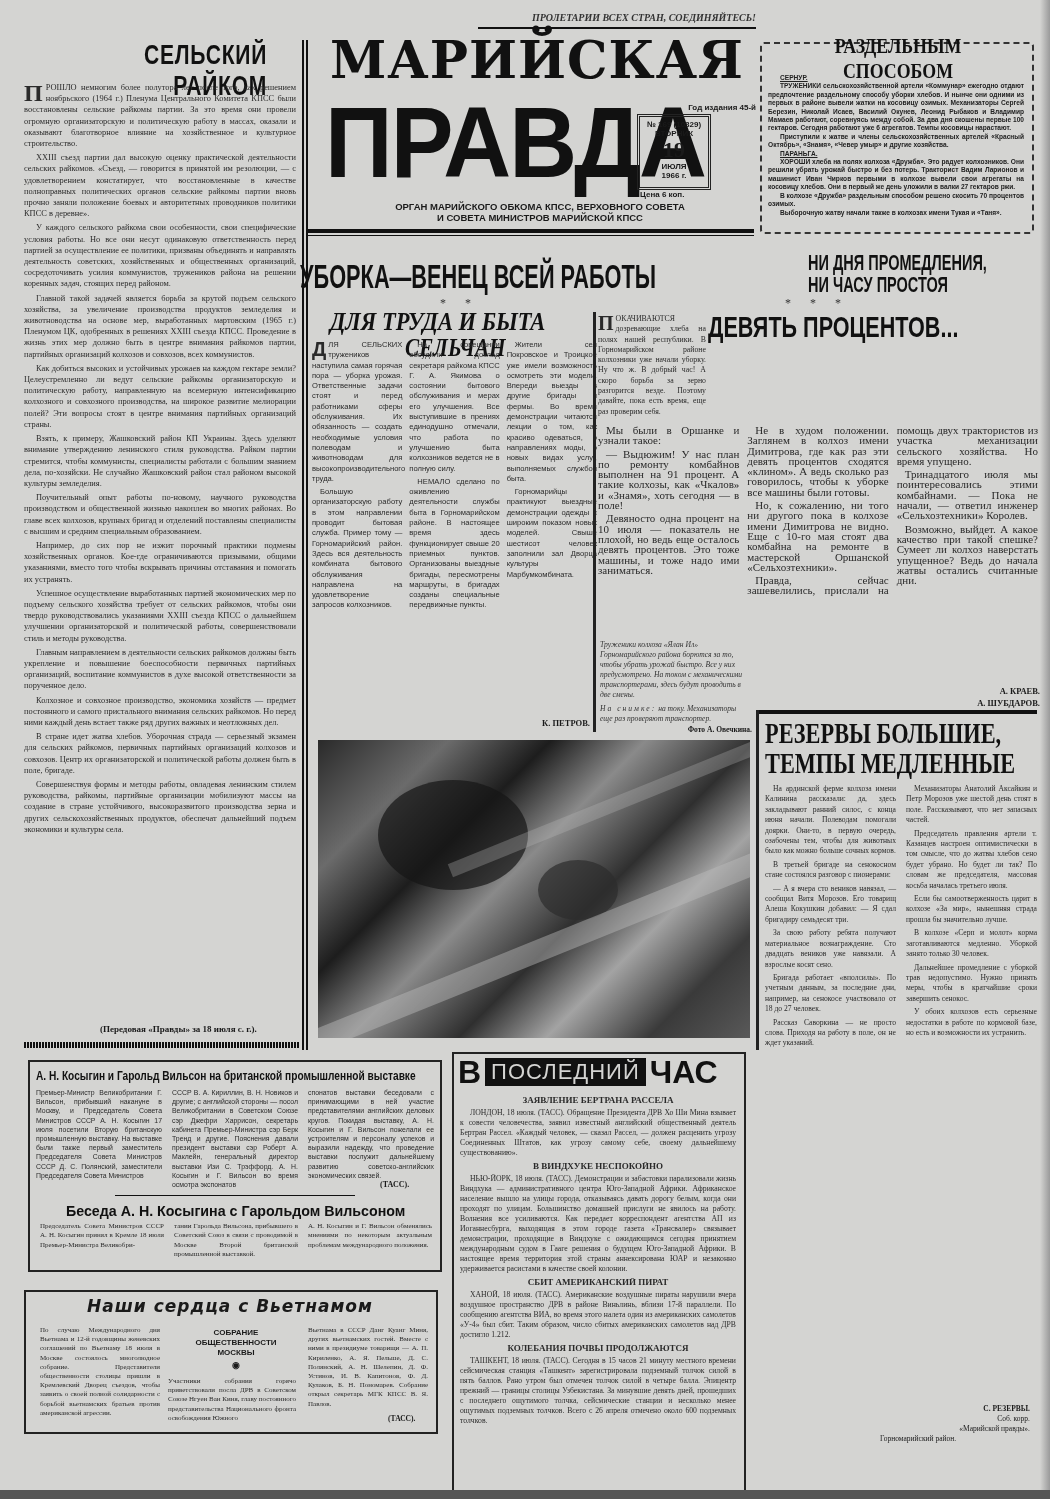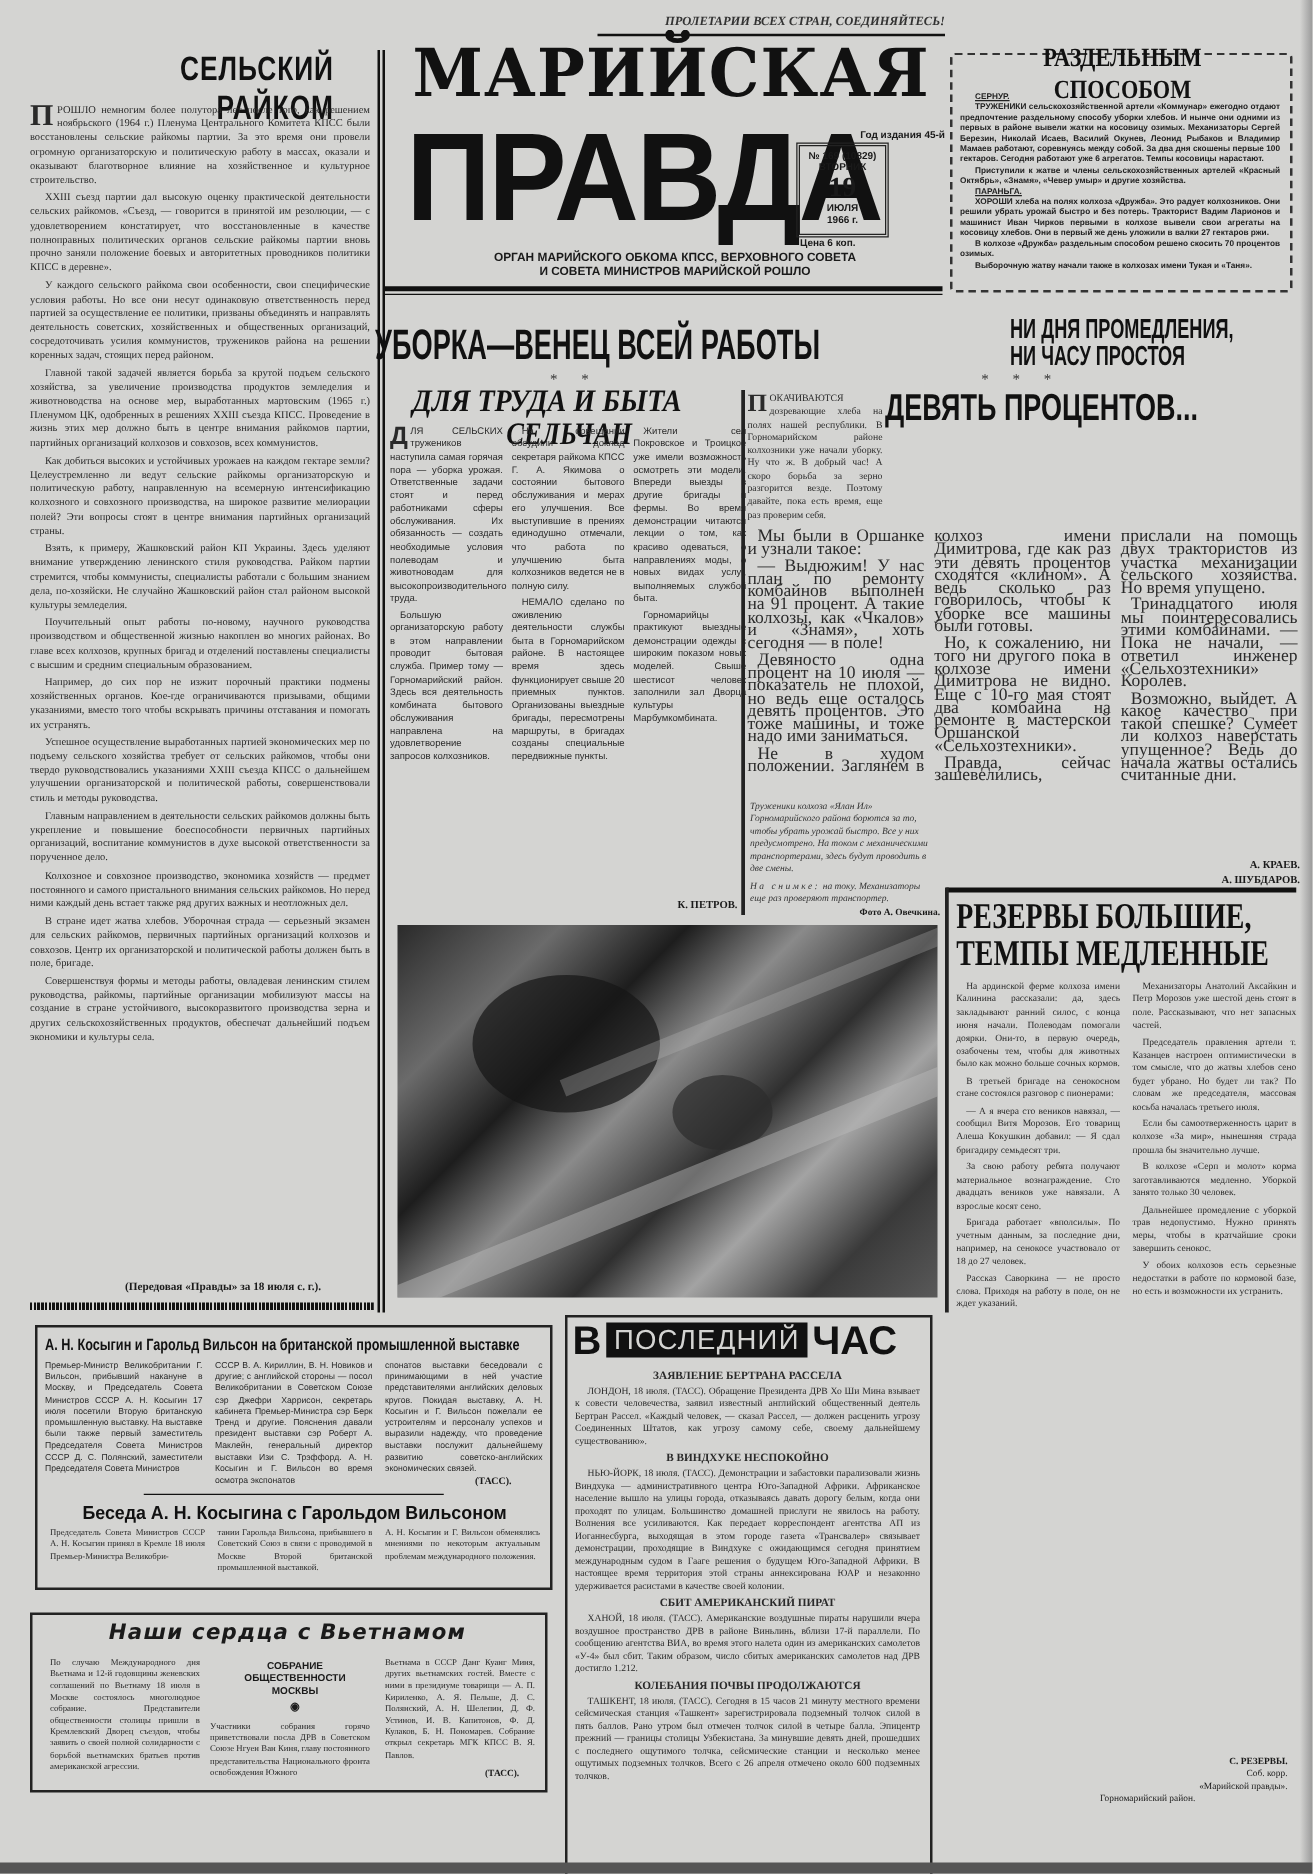--- a/index.html
+++ b/index.html
@@ -65,21 +65,21 @@
   <div class="box" style="left:637px;top:114px;width:68px;height:70px;border:3px double #222;text-align:center;font-family:'Liberation Sans',sans-serif;">
     <div style="font-size:8px;font-weight:bold;margin-top:3px;">№ 169 (10829)</div>
     <div style="font-size:8px;font-weight:bold;">ВТОРНИК</div>
     <div style="font-size:22px;font-weight:bold;font-family:'Liberation Serif',serif;line-height:24px;">19</div>
     <div style="font-size:8px;font-weight:bold;">ИЮЛЯ</div>
     <div style="font-size:8px;font-weight:bold;">1966 г.</div>
   </div>
   <div class="abs" style="left:640px;top:190px;width:70px;font-size:8px;font-weight:bold;font-family:'Liberation Sans',sans-serif;">Цена 6 коп.</div>
   <div class="abs" style="left:330px;top:201px;width:420px;text-align:center;font-size:9.5px;font-weight:bold;font-family:'Liberation Sans',sans-serif;line-height:11px;">
     <div>ОРГАН МАРИЙСКОГО ОБКОМА КПСС, ВЕРХОВНОГО СОВЕТА</div>
-    <div>И СОВЕТА МИНИСТРОВ МАРИЙСКОЙ РОШЛО</div>
+    <div>И СОВЕТА МИНИСТРОВ МАРИЙСКОЙ КПСС</div>
   </div>
   <div class="rule" style="left:308px;top:229px;width:446px;height:4px;"></div>
   <div class="rule" style="left:308px;top:235px;width:446px;height:1px;"></div>
 
   <div class="wavy" style="left:760px;top:42px;width:270px;height:188px;"></div>
   <div class="abs hdr" style="left:768px;top:34px;width:260px;text-align:center;font-family:'Liberation Serif',serif;font-size:21px;">
     <span style="display:inline-block;transform:scaleX(0.85);">РАЗДЕЛЬНЫМ СПОСОБОМ</span>
   </div>
   <div class="abs" style="left:768px;top:74px;width:256px;font-size:6.6px;line-height:8.4px;font-weight:bold;text-align:justify;color:#222;font-family:'Liberation Sans',sans-serif;">
     <div style="text-decoration:underline;margin-left:12px;">СЕРНУР.</div>
@@ -118,21 +118,21 @@
   <div class="abs sign" style="left:500px;top:718px;width:90px;">К. ПЕТРОВ.</div>
 
   <div class="vrule" style="left:593px;top:312px;height:420px;width:3px;"></div>
 
   <div class="abs hdr" style="left:708px;top:310px;width:330px;font-size:30px;">
     <span style="display:inline-block;transform:scaleX(0.72);transform-origin:left;white-space:nowrap;">ДЕВЯТЬ ПРОЦЕНТОВ...</span>
   </div>
   <div class="abs" style="left:598px;top:314px;width:108px;font-size:7.8px;line-height:10.3px;text-align:justify;color:#2a2a2a;">
     <span style="float:left;font-size:20px;line-height:18px;font-weight:bold;margin-right:2px;">П</span><span>ОКАЧИВАЮТСЯ дозревающие хлеба на полях нашей республики. В Горномарийском районе колхозники уже начали уборку. Ну что ж. В добрый час! А скоро борьба за зерно разгорится везде. Поэтому давайте, пока есть время, еще раз проверим себя.</span>
   </div>
-  <div class="abs" style="left:598px;top:355px;width:440px;height:330px;font-size:14px;line-height:10.3px;text-align:justify;color:#2a2a2a;columns:3;column-gap:8px;padding-top:70px;box-sizing:border-box;">
+  <div class="abs" style="left:598px;top:355px;width:440px;height:330px;font-size:11px;line-height:10.3px;text-align:justify;color:#2a2a2a;columns:3;column-gap:8px;padding-top:70px;box-sizing:border-box;">
     <p style="margin:0 0 3px 0;text-indent:8px;">Мы были в Оршанке и узнали такое:</p>
     <p style="margin:0 0 3px 0;text-indent:8px;">— Выдюжим! У нас план по ремонту комбайнов выполнен на 91 процент. А такие колхозы, как «Чкалов» и «Знамя», хоть сегодня — в поле!</p>
     <p style="margin:0 0 3px 0;text-indent:8px;">Девяносто одна процент на 10 июля — показатель не плохой, но ведь еще осталось девять процентов. Это тоже машины, и тоже надо ими заниматься.</p>
     <p style="margin:0 0 3px 0;text-indent:8px;">Не в худом положении. Заглянем в колхоз имени Димитрова, где как раз эти девять процентов сходятся «клином». А ведь сколько раз говорилось, чтобы к уборке все машины были готовы.</p>
     <p style="margin:0 0 3px 0;text-indent:8px;">Но, к сожалению, ни того ни другого пока в колхозе имени Димитрова не видно. Еще с 10-го мая стоят два комбайна на ремонте в мастерской Оршанской «Сельхозтехники».</p>
     <p style="margin:0 0 3px 0;text-indent:8px;">Правда, сейчас зашевелились, прислали на помощь двух трактористов из участка механизации сельского хозяйства. Но время упущено.</p>
     <p style="margin:0 0 3px 0;text-indent:8px;">Тринадцатого июля мы поинтересовались этими комбайнами. — Пока не начали, — ответил инженер «Сельхозтехники» Королев.</p>
     <p style="margin:0 0 3px 0;text-indent:8px;">Возможно, выйдет. А какое качество при такой спешке? Сумеет ли колхоз наверстать упущенное? Ведь до начала жатвы остались считанные дни.</p>
   </div>
   <div class="abs sign" style="left:920px;top:685px;width:120px;line-height:12px;">

